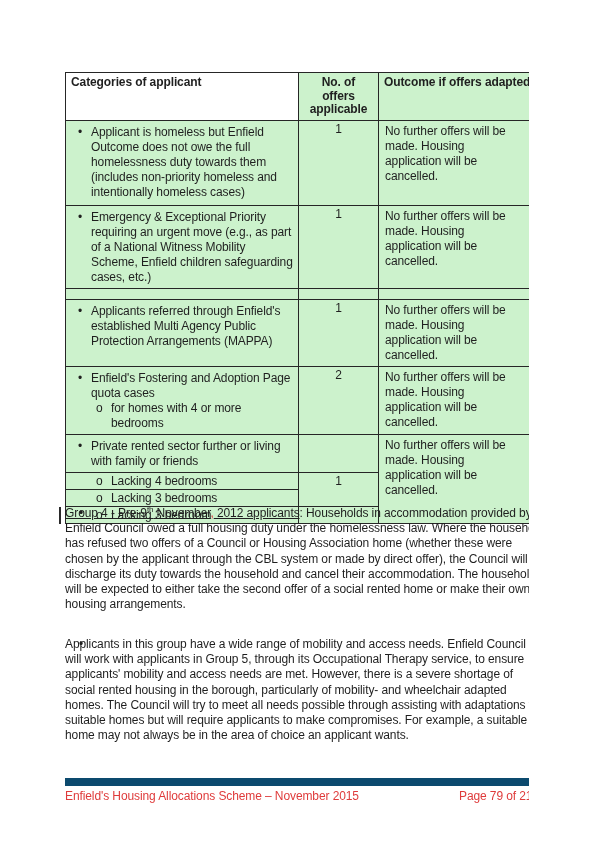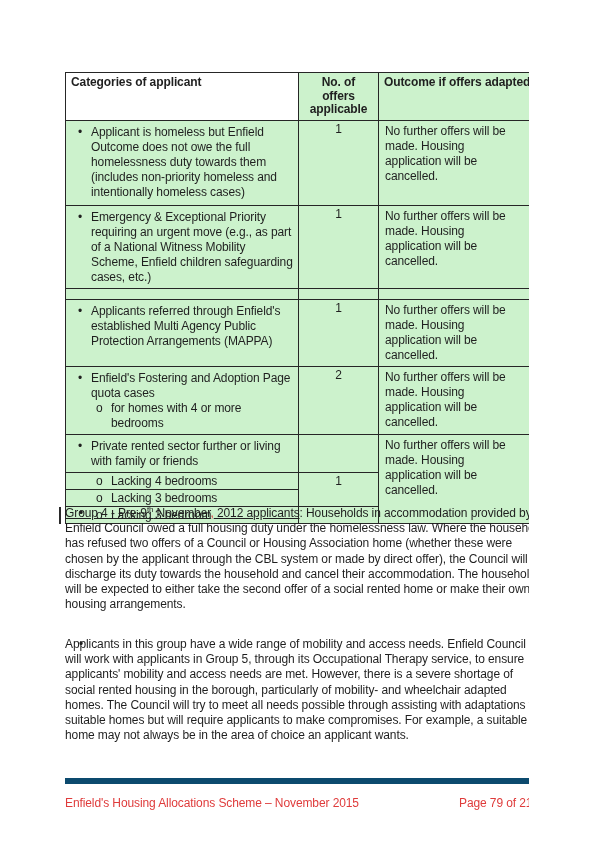--- a/index.html
+++ b/index.html
@@ -56,23 +56,23 @@
   .g4 { top:506px; }
   .g5 { top:637px; }
 
   .change-bar {
     position:absolute; left:59px; top:507px; width:2px; height:17px; background:#2a2a2a;
   }
 
   
   .footer {
     position:absolute; left:65px; top:778px; width:474px;
-    border-top:6px solid #0c4a6e; color:#df3b3b;
+    border-top:8px solid #0c4a6e; color:#df3b3b;
     font-size:12px; letter-spacing:-0.1px;
-    display:flex; justify-content:space-between; padding-top:12px;
+    display:flex; justify-content:space-between; padding-top:3px;
   }
 </style>
 </head>
 <body>
 
 <div class="page">
 
   <table class="doc-table">
     <colgroup>
       <col style="width:233px">

